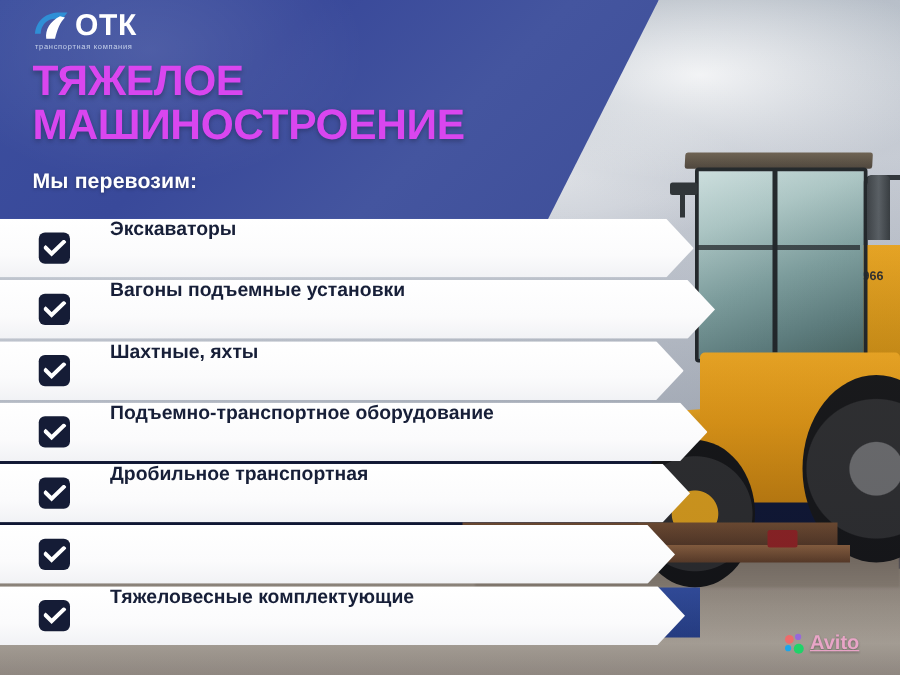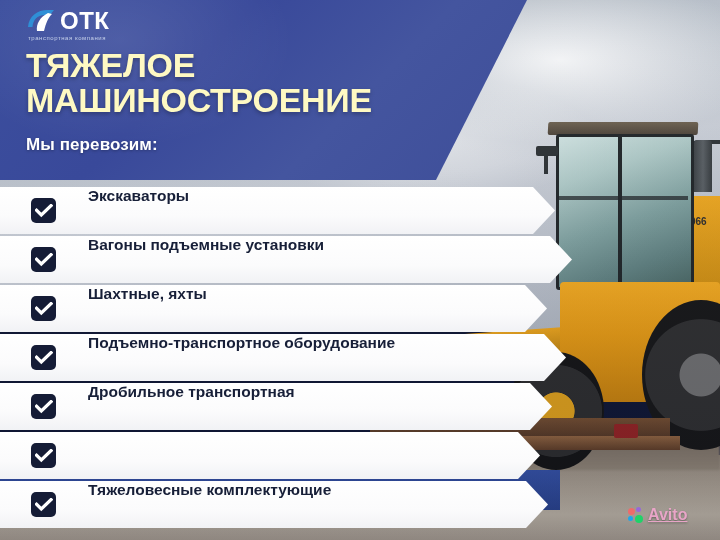--- a/index.html
+++ b/index.html
@@ -87,36 +87,36 @@
   
   .logo{position:absolute;left:26px;top:8px;width:120px;height:36px;}
   .logo-mark{position:absolute;left:0;top:0;width:34px;height:26px;}
   .logo-text{position:absolute;left:34px;top:0px;color:#ffffff;
     font:700 24px "Liberation Sans",sans-serif;letter-spacing:.5px;line-height:26px;}
   .logo-sub{position:absolute;left:2px;top:27px;color:#c6d1ea;
     font:400 6px "Liberation Sans",sans-serif;letter-spacing:.55px;white-space:nowrap;}
 
   
   .headline{
-    position:absolute;left:26px;top:48px;width:470px;color:#fef9c3;
+    position:absolute;left:26px;top:48px;width:470px;color:#d946ef;
     font:900 34px/1.03 "Liberation Sans",sans-serif;letter-spacing:-0.3px;
     text-shadow:0 2px 4px rgba(0,0,0,.28);
   }
   .headline .l2{display:block;}
   .subhead{
     position:absolute;left:26px;top:135px;color:#ffffff;
     font:700 17px "Liberation Sans",sans-serif;letter-spacing:.1px;
     text-shadow:0 1px 3px rgba(0,0,0,.30);
   }
 
   
   .list{position:absolute;left:0;top:175px;width:720px;}
   .row{position:relative;height:47px;margin-bottom:2px;}
   .ribbon{
-    position:absolute;left:0;top:12px;height:47px;
+    position:absolute;left:0;top:0;height:47px;
     background:linear-gradient(180deg,#ffffff 0%,#fbfbfc 62%,#f1f2f5 100%);
     box-shadow:0 1px 2px rgba(0,0,0,.22);
   }
   .cb{
     position:absolute;left:31px;top:11px;width:25px;height:25px;border-radius:5px;
     background:#151c36;
   }
   .cb svg{position:absolute;left:4px;top:6px;}
   .row-label{
     position:absolute;left:88px;top:0;height:47px;line-height:47px;

